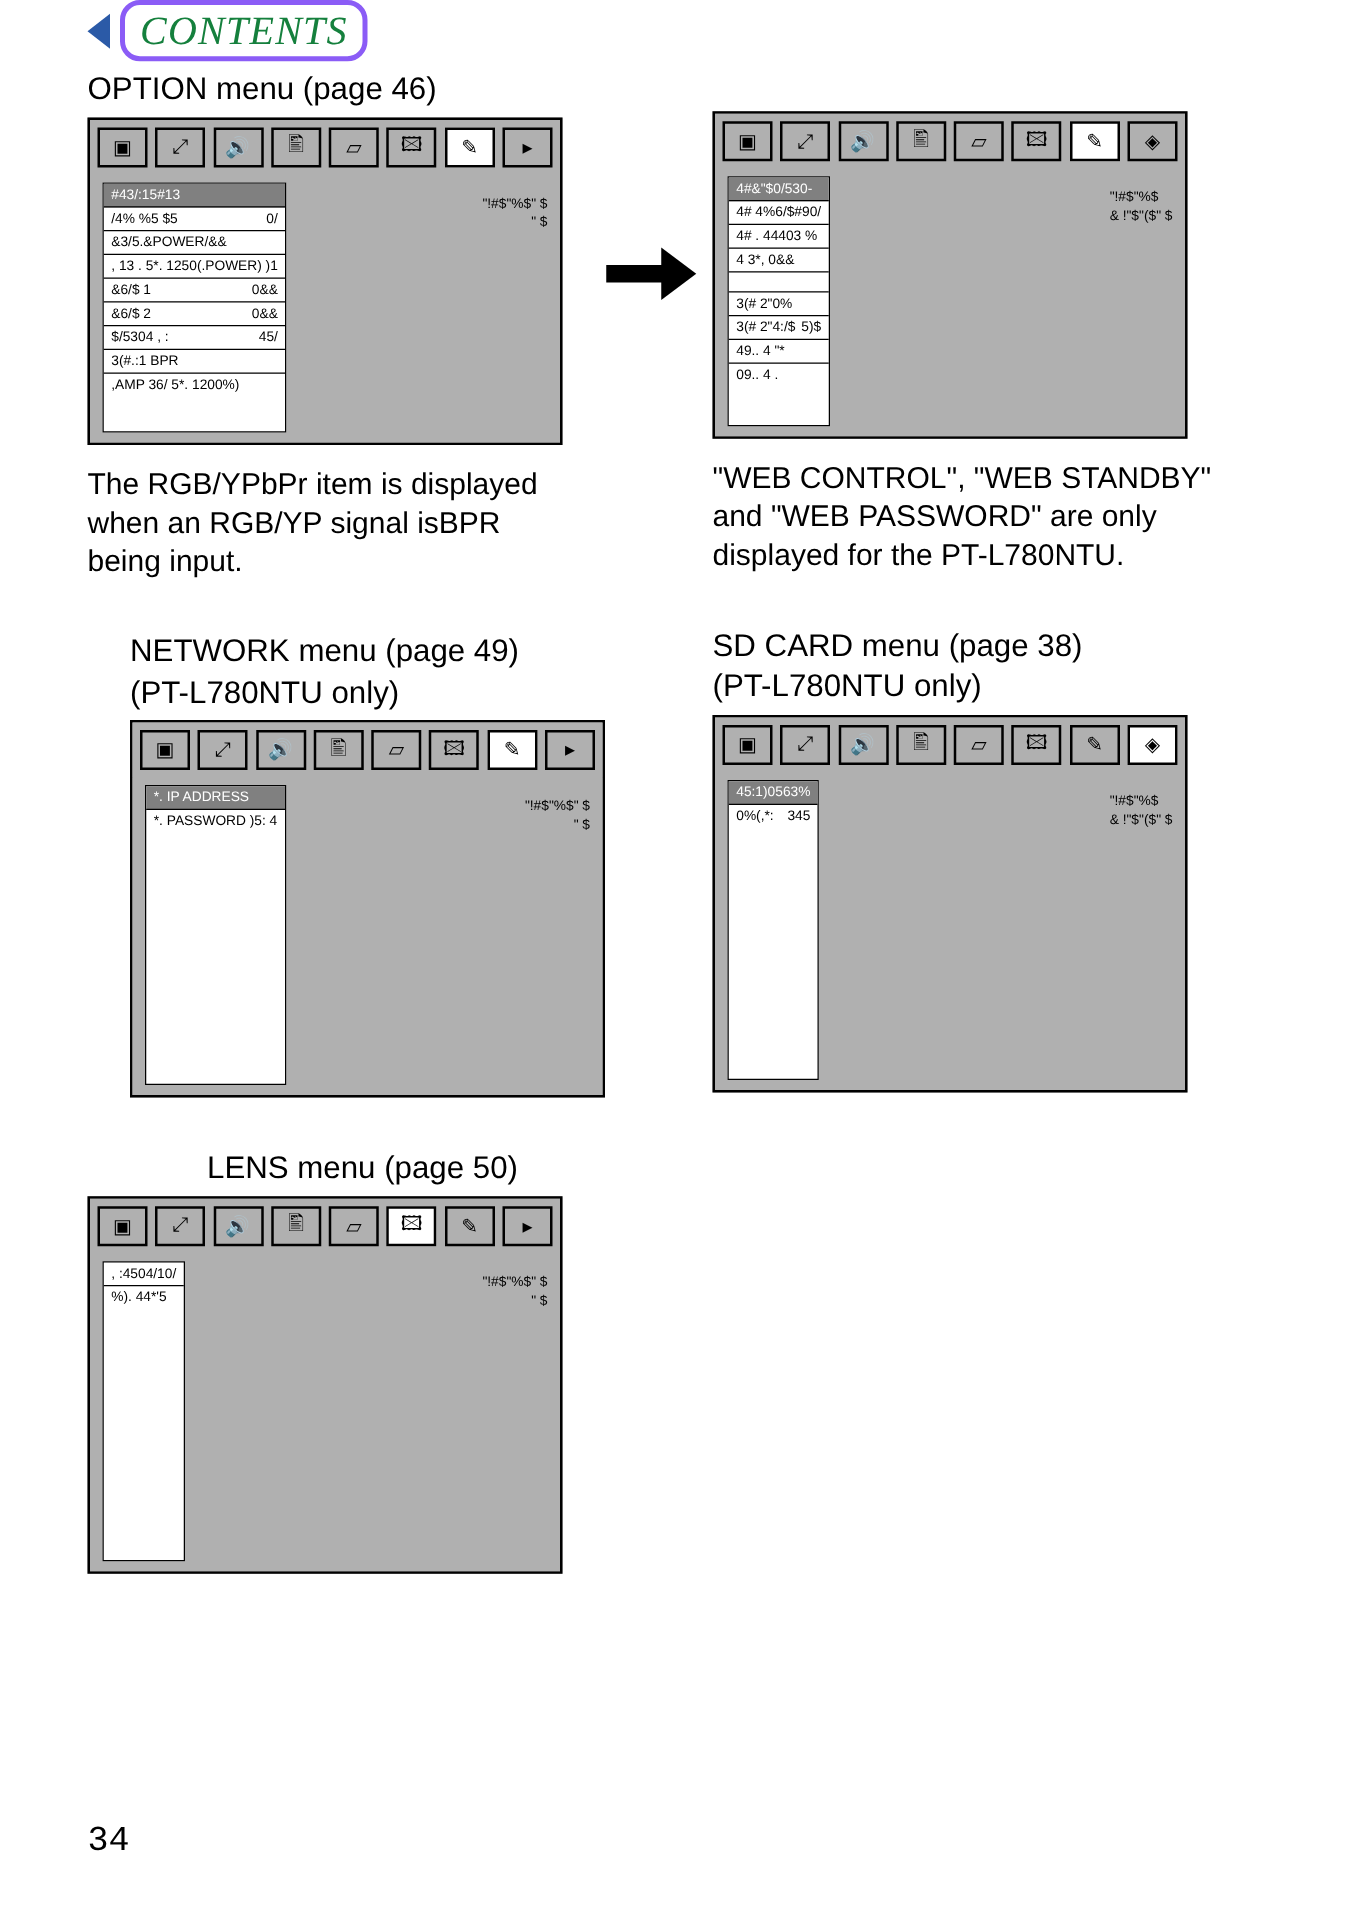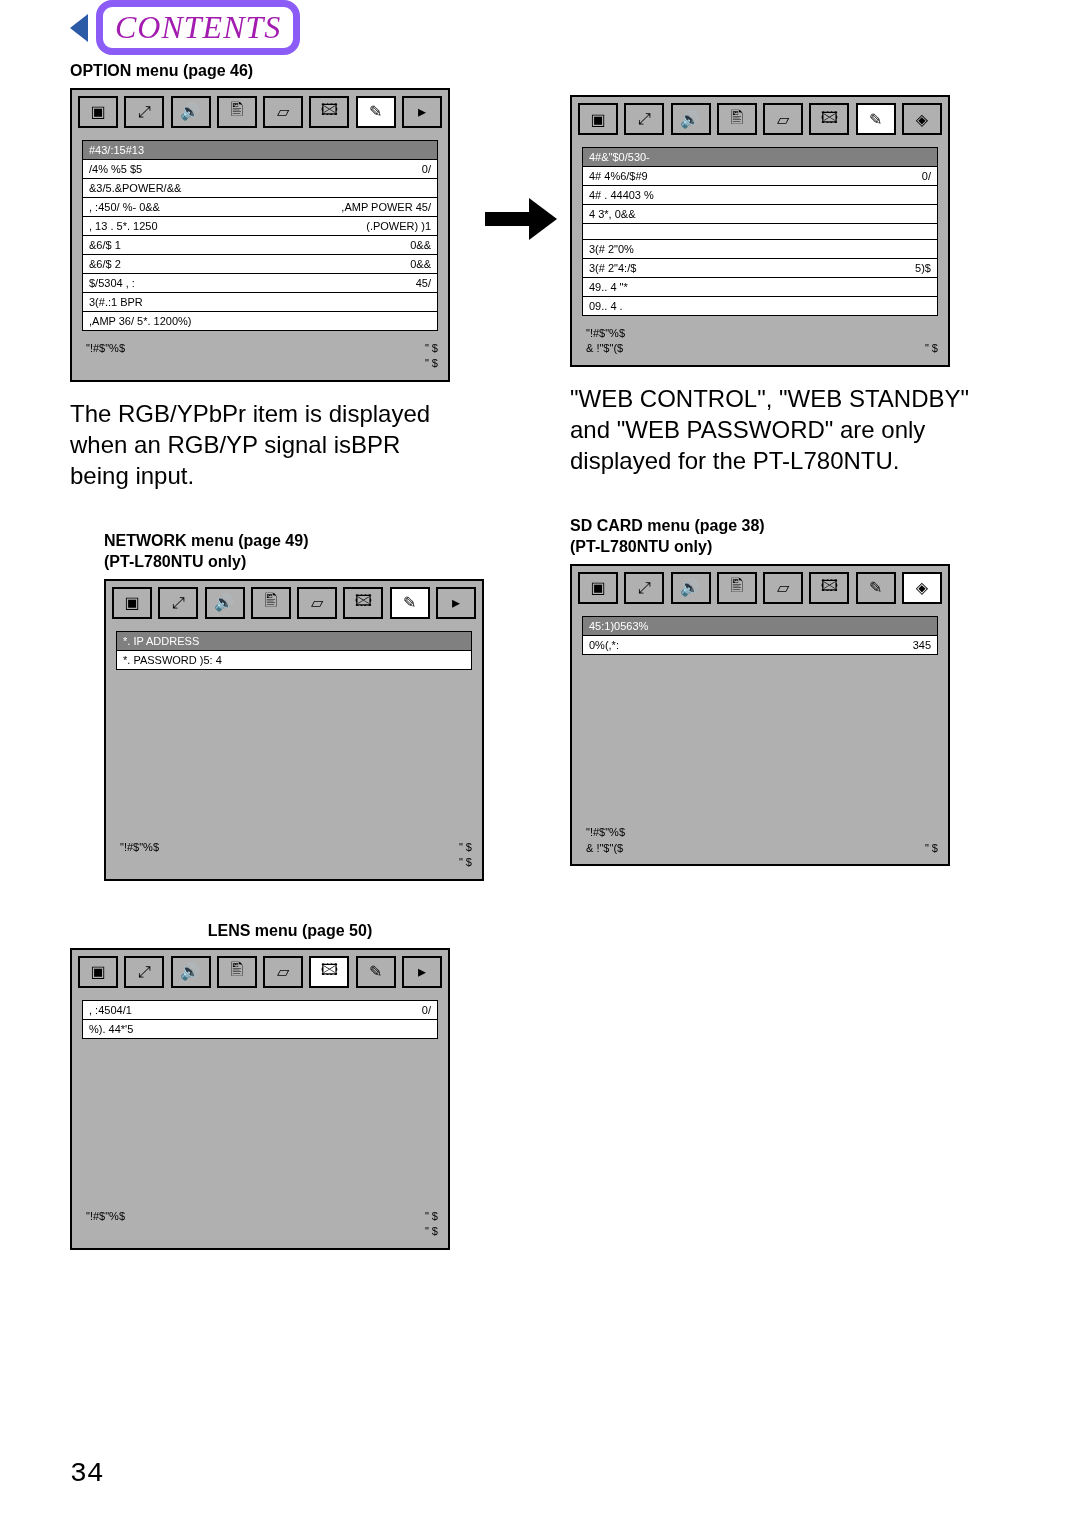--- a/index.html
+++ b/index.html
@@ -26,39 +26,38 @@
     height: 0;
     border-top: 14px solid transparent;
     border-bottom: 14px solid transparent;
     border-right: 18px solid #2b5aa7;
     margin-right: 8px;
   }
   .contents-badge {
     font-family: "Times New Roman", serif;
     font-style: italic;
     font-size: 32px;
-    color: #a21caf;
-    border: 7px solid #8b5cf6;
+    color: #15803d;
+    border: 4px solid #8b5cf6;
     border-radius: 16px;
     padding: 2px 12px;
     letter-spacing: 1px;
   }
   .columns {
     display: grid;
     grid-template-columns: 1fr 1fr;
     column-gap: 60px;
   }
   .section {
     margin-top: 6px;
   }
   .section-label {
-    font-size: 16px;
+    font-size: 25px;
     line-height: 1.3;
     margin-bottom: 6px;
-    font-weight: bold;
   }
   .panel {
     width: 380px;
     border: 2px solid #000;
     background: #b0b0b0;
     box-sizing: border-box;
   }
   .iconbar {
     display: flex;
     justify-content: space-between;
@@ -74,21 +73,21 @@
     justify-content: center;
     background: #b0b0b0;
     font-size: 16px;
   }
   .iconcell.selected {
     background: #fff;
   }
   .panel-body {
     padding: 6px 10px 8px 10px;
     display: flex;
-    flex-direction: column;
+    flex-direction: row;
     gap: 0;
     background: #b0b0b0;
     min-height: 200px;
     justify-content: space-between;
   }
   .rows {
     border: 1px solid #000;
     background: #fff;
   }
   .row {
@@ -195,24 +194,20 @@
                 </div>
               <div class="row">
                   <span class="label">/4% %5 $5</span>
                   <span class="value">0/</span>
                 </div>
               <div class="row">
                   <span class="label">&amp;3/5.&amp;POWER/&amp;&amp;</span>
                   <span class="value"></span>
                 </div>
               <div class="row">
-                  <span class="label">, :450/ %- 0&amp;&amp;</span>
-                  <span class="value">,AMP POWER  45/</span>
-                </div>
-              <div class="row">
                   <span class="label">, 13 . 5*. 1250</span>
                   <span class="value">(.POWER)   )1</span>
                 </div>
               <div class="row">
                   <span class="label">&amp;6/$ 1</span>
                   <span class="value">0&amp;&amp;</span>
                 </div>
               <div class="row">
                   <span class="label">&amp;6/$ 2</span>
                   <span class="value">0&amp;&amp;</span>

